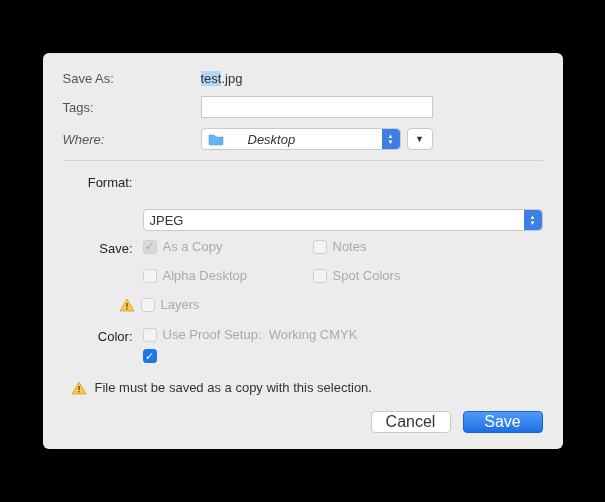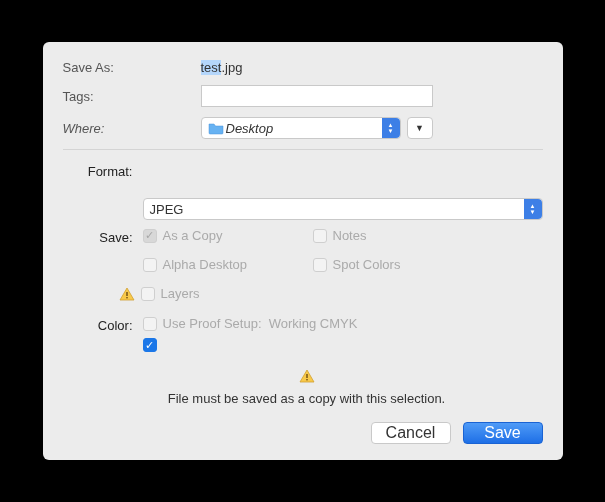--- a/index.html
+++ b/index.html
@@ -159,21 +159,20 @@
     height: 14px;
     flex-shrink: 0;
   }
   .warn-icon svg { display:block; }
   .note-row {
     display: flex;
     align-items: center;
     gap: 8px;
     margin: 10px 0 16px 8px;
     font-size: 13px;
-    flex-direction: column;
   }
   .button-row {
     display: flex;
     justify-content: flex-end;
     gap: 12px;
   }
   .btn {
     min-width: 80px;
     height: 22px;
     border-radius: 4px;
@@ -221,21 +220,21 @@
 
   <div class="row" style="margin-bottom:6px;font-style:italic;">
     <div class="label-col">Where:</div>
     <div class="field-col">
       <div class="popup" style="width:200px;">
         <span class="folder-icon">
           <svg viewBox="0 0 16 14">
               <path d="M1 3 h5 l1.5 2 H15 v7 a1 1 0 0 1 -1 1 H2 a1 1 0 0 1 -1 -1 Z" fill="#67b2f2" stroke="#4a93d8" stroke-width="0.5"></path>
             </svg>
         </span>
-        <span style="margin-left:2px;">Desktop</span>
+        <span style="margin-left:24px;">Desktop</span>
         <span class="arrows">
           <span>▲</span>
             <span>▼</span>
         </span>
       </div>
       <div class="small-btn">
         <span>▼</span>
       </div>
     </div>
   </div>

